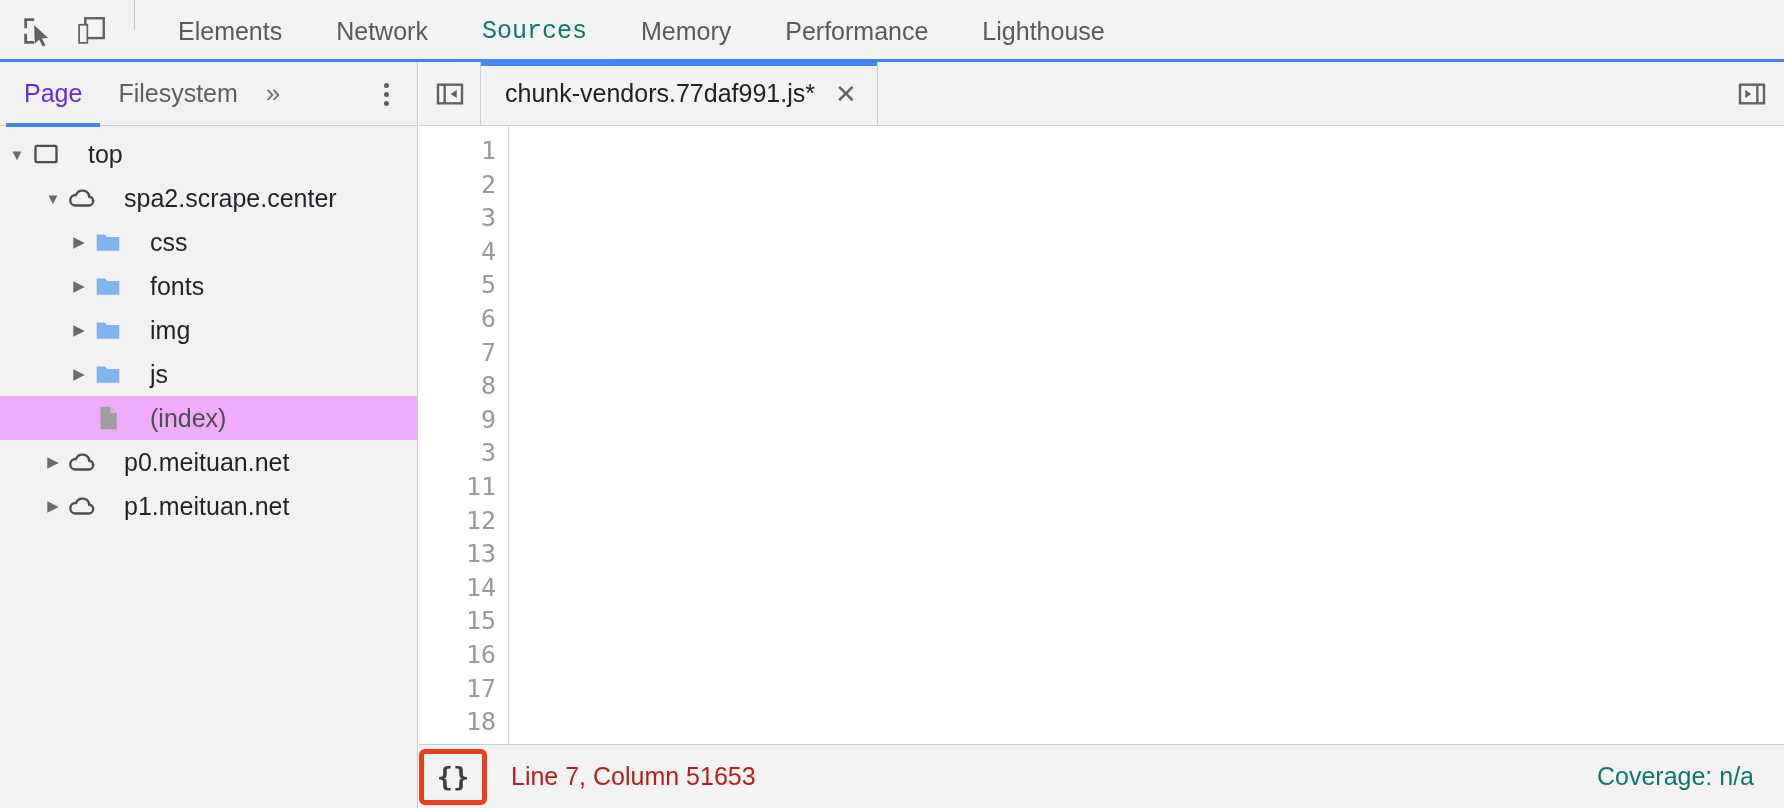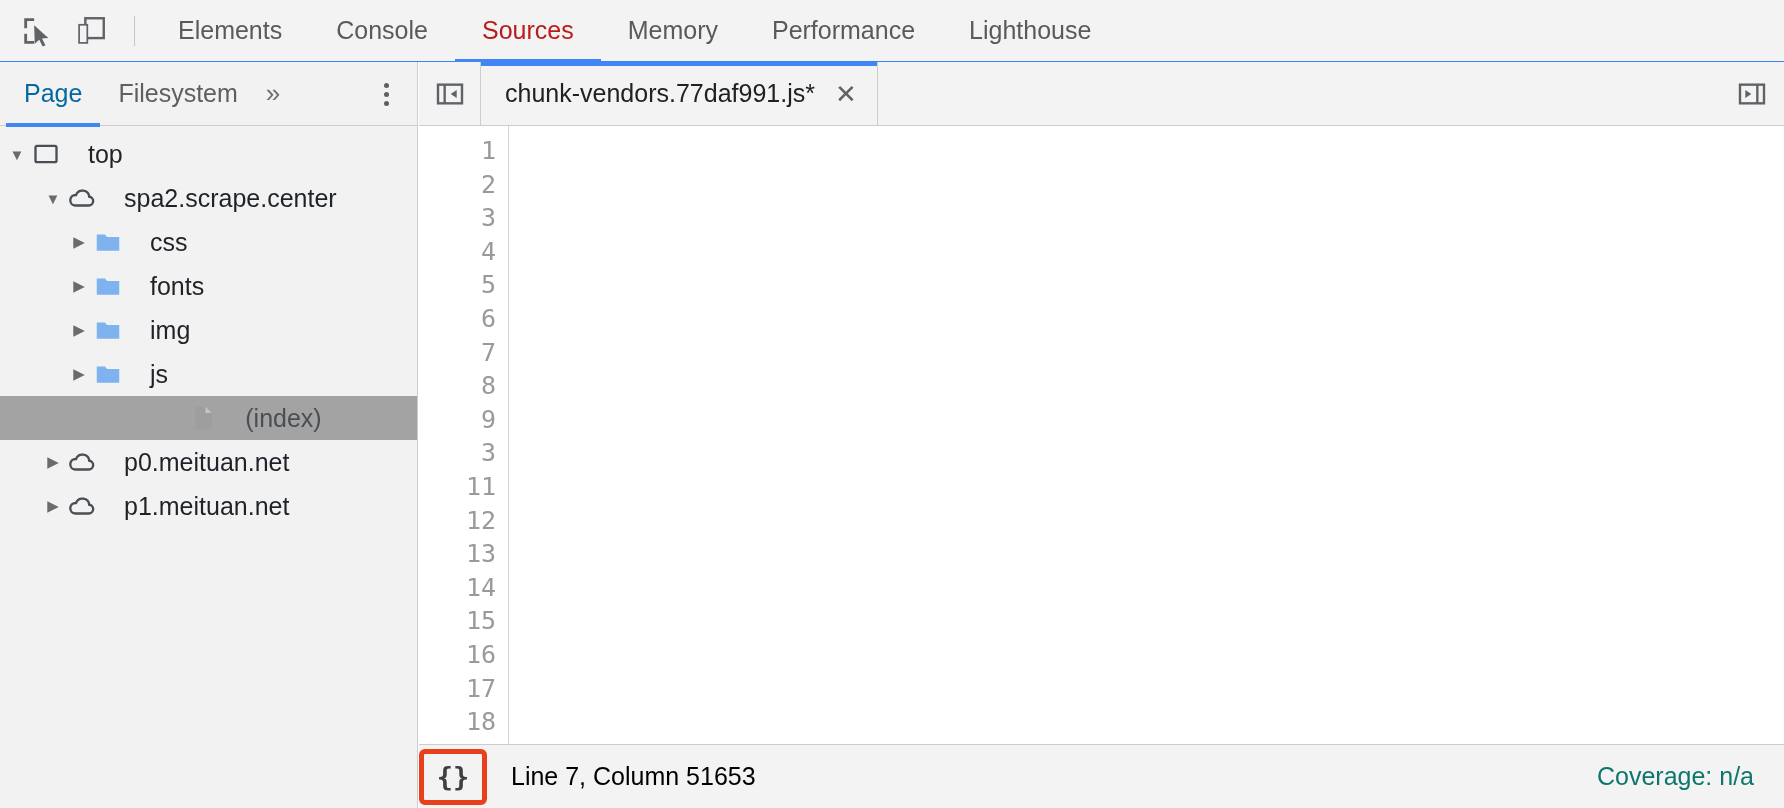--- a/index.html
+++ b/index.html
@@ -8,43 +8,43 @@
     font-family: "Liberation Sans", sans-serif;
     background: #ffffff;
     overflow: hidden;
   }
   body { position: relative; }
 
   
   .main-toolbar {
     position: absolute; left: 0; top: 0; width: 1784px; height: 62px;
     background: #f3f3f3;
-    border-bottom: 1px solid #3b82f6;
-    display: flex; align-items: center;
+    border-bottom: 3px solid #3b82f6;
+    display: flex; 
   }
   .tool-icon-btn {
     width: 54px; height: 62px;
     display: flex; align-items: center; justify-content: center;
     cursor: pointer;
   }
   .tool-icon-btn:first-child { margin-left: 10px; }
   .toolbar-divider {
     width: 1px; height: 30px; background: #c6c6c6; margin: 0 16px;
   }
   .panel-tabs { display: flex; align-items: stretch; height: 62px; }
   .panel-tab {
     display: flex; align-items: center;
     padding: 0 27px;
     font-size: 25px;
     color: #5a5a5a;
     cursor: pointer;
     position: relative;
     white-space: nowrap;
   }
-  .panel-tab.active { color: #b91c1c; }
+  .panel-tab.active { color: #0f766e; font-family: Liberation Mono, monospace; }
   .panel-tab.active::after {
     content: ""; position: absolute; left: 0; right: 0; bottom: 0;
     height: 3px; background: #4285f4;
   }
 
   
   .navigator {
     position: absolute; left: 0; top: 62px; width: 418px; bottom: 0;
     background: #f2f2f2;
     border-right: 1px solid #cdcdcd;
@@ -56,41 +56,41 @@
     position: relative;
   }
   .nav-tab {
     font-size: 25px; color: #5f5f5f;
     padding: 0 18px; height: 64px;
     display: flex; align-items: center;
     cursor: pointer; position: relative;
     white-space: nowrap;
   }
   .nav-tab:first-child { margin-left: 6px; }
-  .nav-tab.active { color: #0369a1; }
+  .nav-tab.active { color: #6d28d9; }
   .nav-tab.active::after {
     content: ""; position: absolute; left: 0; right: 0; bottom: -1px;
     height: 4px; background: #4285f4;
   }
   .nav-more {
     font-size: 26px; color: #6e6e6e; padding: 0 10px;
     display: flex; align-items: center; height: 64px; cursor: pointer;
   }
   .nav-kebab {
     position: absolute; right: 28px; top: 0; height: 64px;
     display: flex; align-items: center; cursor: pointer;
   }
   .kebab-dot { width: 5px; height: 5px; border-radius: 50%; background: #5f5f5f; margin: 2px 0; }
 
   .tree { padding-top: 6px; font-size: 25px; color: #1f2328; }
   .tree-row {
     height: 44px; display: flex; align-items: center;
     cursor: pointer; white-space: nowrap;
   }
-  .tree-row.selected { background: #a3a3a3; justify-content: center; }
+  .tree-row.selected { background: #f0abfc; }
   .twisty {
     width: 26px; min-width: 26px; display: flex; align-items: center; justify-content: center;
     color: #6b6b6b; font-size: 15px;
   }
   .twisty.spacer { color: transparent; }
   .tree-icon { width: 32px; min-width: 32px; display: flex; align-items: center; justify-content: center; margin-right: 10px; }
   .tree-label { line-height: 1; margin-left: 16px; }
   .tree-label.muted { color: #4a4f55; }
 
   
@@ -167,21 +167,21 @@
     display: flex; align-items: center; justify-content: center;
   }
   .pretty-btn {
     width: 56px; height: 44px;
     display: flex; align-items: center; justify-content: center;
     font-family: "DejaVu Sans Mono", monospace;
     font-size: 27px; font-weight: bold; color: #3c4043;
     background: #f3f3f3; cursor: pointer;
   }
   .status-text {
-    margin-left: 24px; font-size: 25px; color: #000000;
+    margin-left: 24px; font-size: 25px; color: #b91c1c;
   }
   .status-right {
     margin-left: auto; margin-right: 30px; font-size: 25px; color: #0f766e;
   }
 </style>
 </head>
 <body>
 
 <div class="main-toolbar">
   <div class="tool-icon-btn">
@@ -196,21 +196,21 @@
       <rect x="3" y="7" width="7" height="14" fill="#5f6368"></rect>
       <rect x="4.2" y="8.2" width="4.6" height="11.6" fill="#f3f3f3"></rect>
     </svg>
   </div>
   <div class="toolbar-divider"></div>
   <div class="panel-tabs">
     <div class="panel-tab">
         <span>Elements</span>
       </div>
     <div class="panel-tab">
-        <span>Console</span>
+        <span>Network</span>
       </div>
     <div class="panel-tab active">
         <span>Sources</span>
       </div>
     <div class="panel-tab">
         <span>Memory</span>
       </div>
     <div class="panel-tab">
         <span>Performance</span>
       </div>

